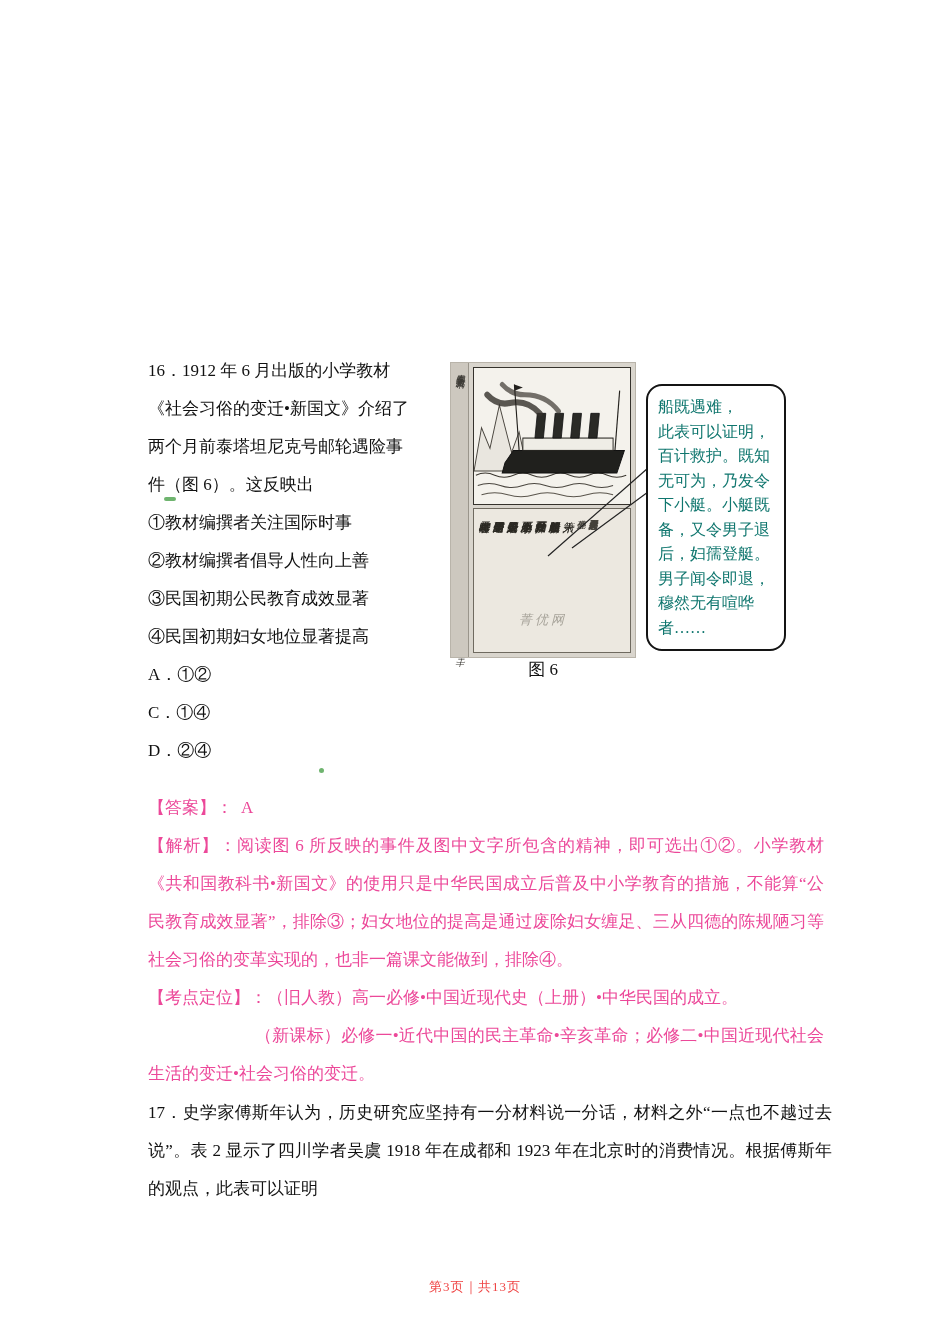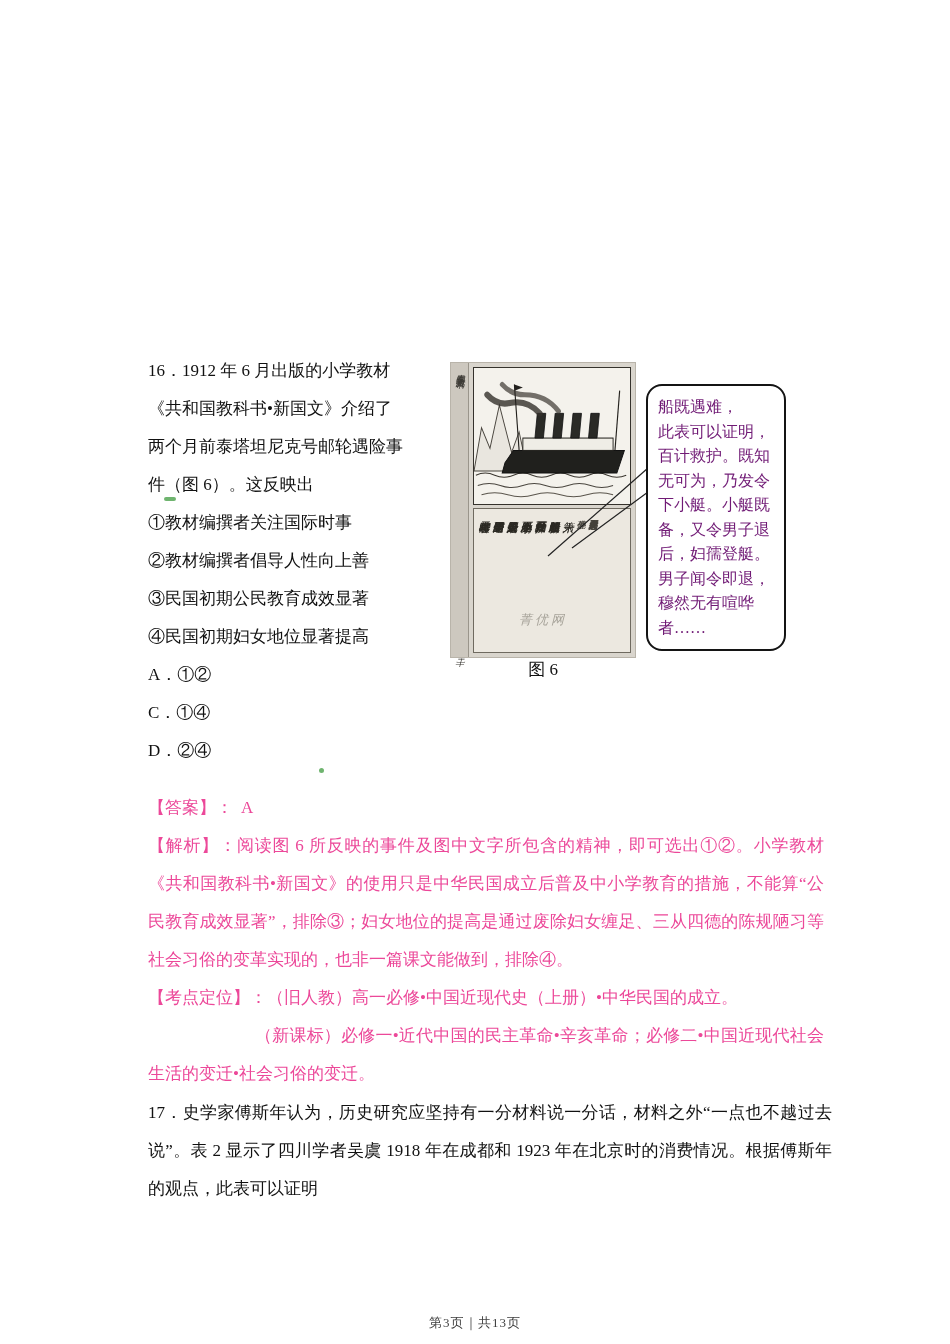--- a/index.html
+++ b/index.html
@@ -54,46 +54,46 @@
     position:absolute;left:50%;bottom:28px;transform:translateX(-50%);
     font-size:13px;letter-spacing:3px;color:rgba(110,105,95,0.55);white-space:nowrap;
   }
   .fig-caption{width:186px;text-align:center;font-size:17px;color:#111;}
   
   .bubble{
     left:646px;top:384px;width:140px;
     border:2px solid #141414;border-radius:16px;
     padding:9px 10px;box-sizing:border-box;background:#fff;
   }
-  .bubble .b-line{font-size:16px;line-height:24.5px;white-space:nowrap;color:#701a75;}
+  .bubble .b-line{font-size:16px;line-height:24.5px;white-space:nowrap;color:#0f766e;}
   .callout-svg{left:440px;top:360px;width:230px;height:310px;pointer-events:none;}
   
   .red{color:#ec4899;}
   .answer-line{left:148px;top:789px;font-size:17px;line-height:38px;}
   .answer-line .val{margin-left:8px;}
   .analysis{left:148px;top:827px;width:676px;font-size:17px;line-height:38px;text-align:justify;}
   .kaodian{left:148px;top:979px;width:676px;font-size:17px;line-height:38px;}
   .kaodian .p2{text-indent:107px;text-align:justify;}
   
   .q17{left:148px;top:1094px;width:684px;font-size:17px;line-height:38px;text-align:justify;color:#111;}
   
-  .footer{left:0;top:1278px;width:950px;text-align:center;font-size:13px;color:#404040;letter-spacing:1px;margin-top:36px;}
+  .footer{left:0;top:1278px;width:950px;text-align:center;font-size:13px;color:#ef4444;letter-spacing:1px;}
   
   .artifact{background:#3f9b3f;opacity:.75;border-radius:2px;}
   .artifact.a1{left:164px;top:497px;width:12px;height:4px;}
   .artifact.a2{left:319px;top:768px;width:5px;height:5px;border-radius:50%;}
 </style>
 </head>
 <body>
 
 <div class="page">
 
   <div class="abs q16-text">
     <div class="line">16．1912 年 6 月出版的小学教材</div>
-    <div class="line">《共和国教科书•新国文》介绍了</div>
+    <div class="line">《社会习俗的变迁•新国文》介绍了</div>
     <div class="line">两个月前泰塔坦尼克号邮轮遇险事</div>
     <div class="line">件（图 6）。这反映出</div>
     <div class="line">①教材编撰者关注国际时事</div>
     <div class="line">②教材编撰者倡导人性向上善</div>
     <div class="line">③民国初期公民教育成效显著</div>
     <div class="line">④民国初期妇女地位显著提高</div>
     <div class="line">A．①②</div>
     <div class="line">C．①④</div>
     <div class="line">D．②④</div>
   </div>

